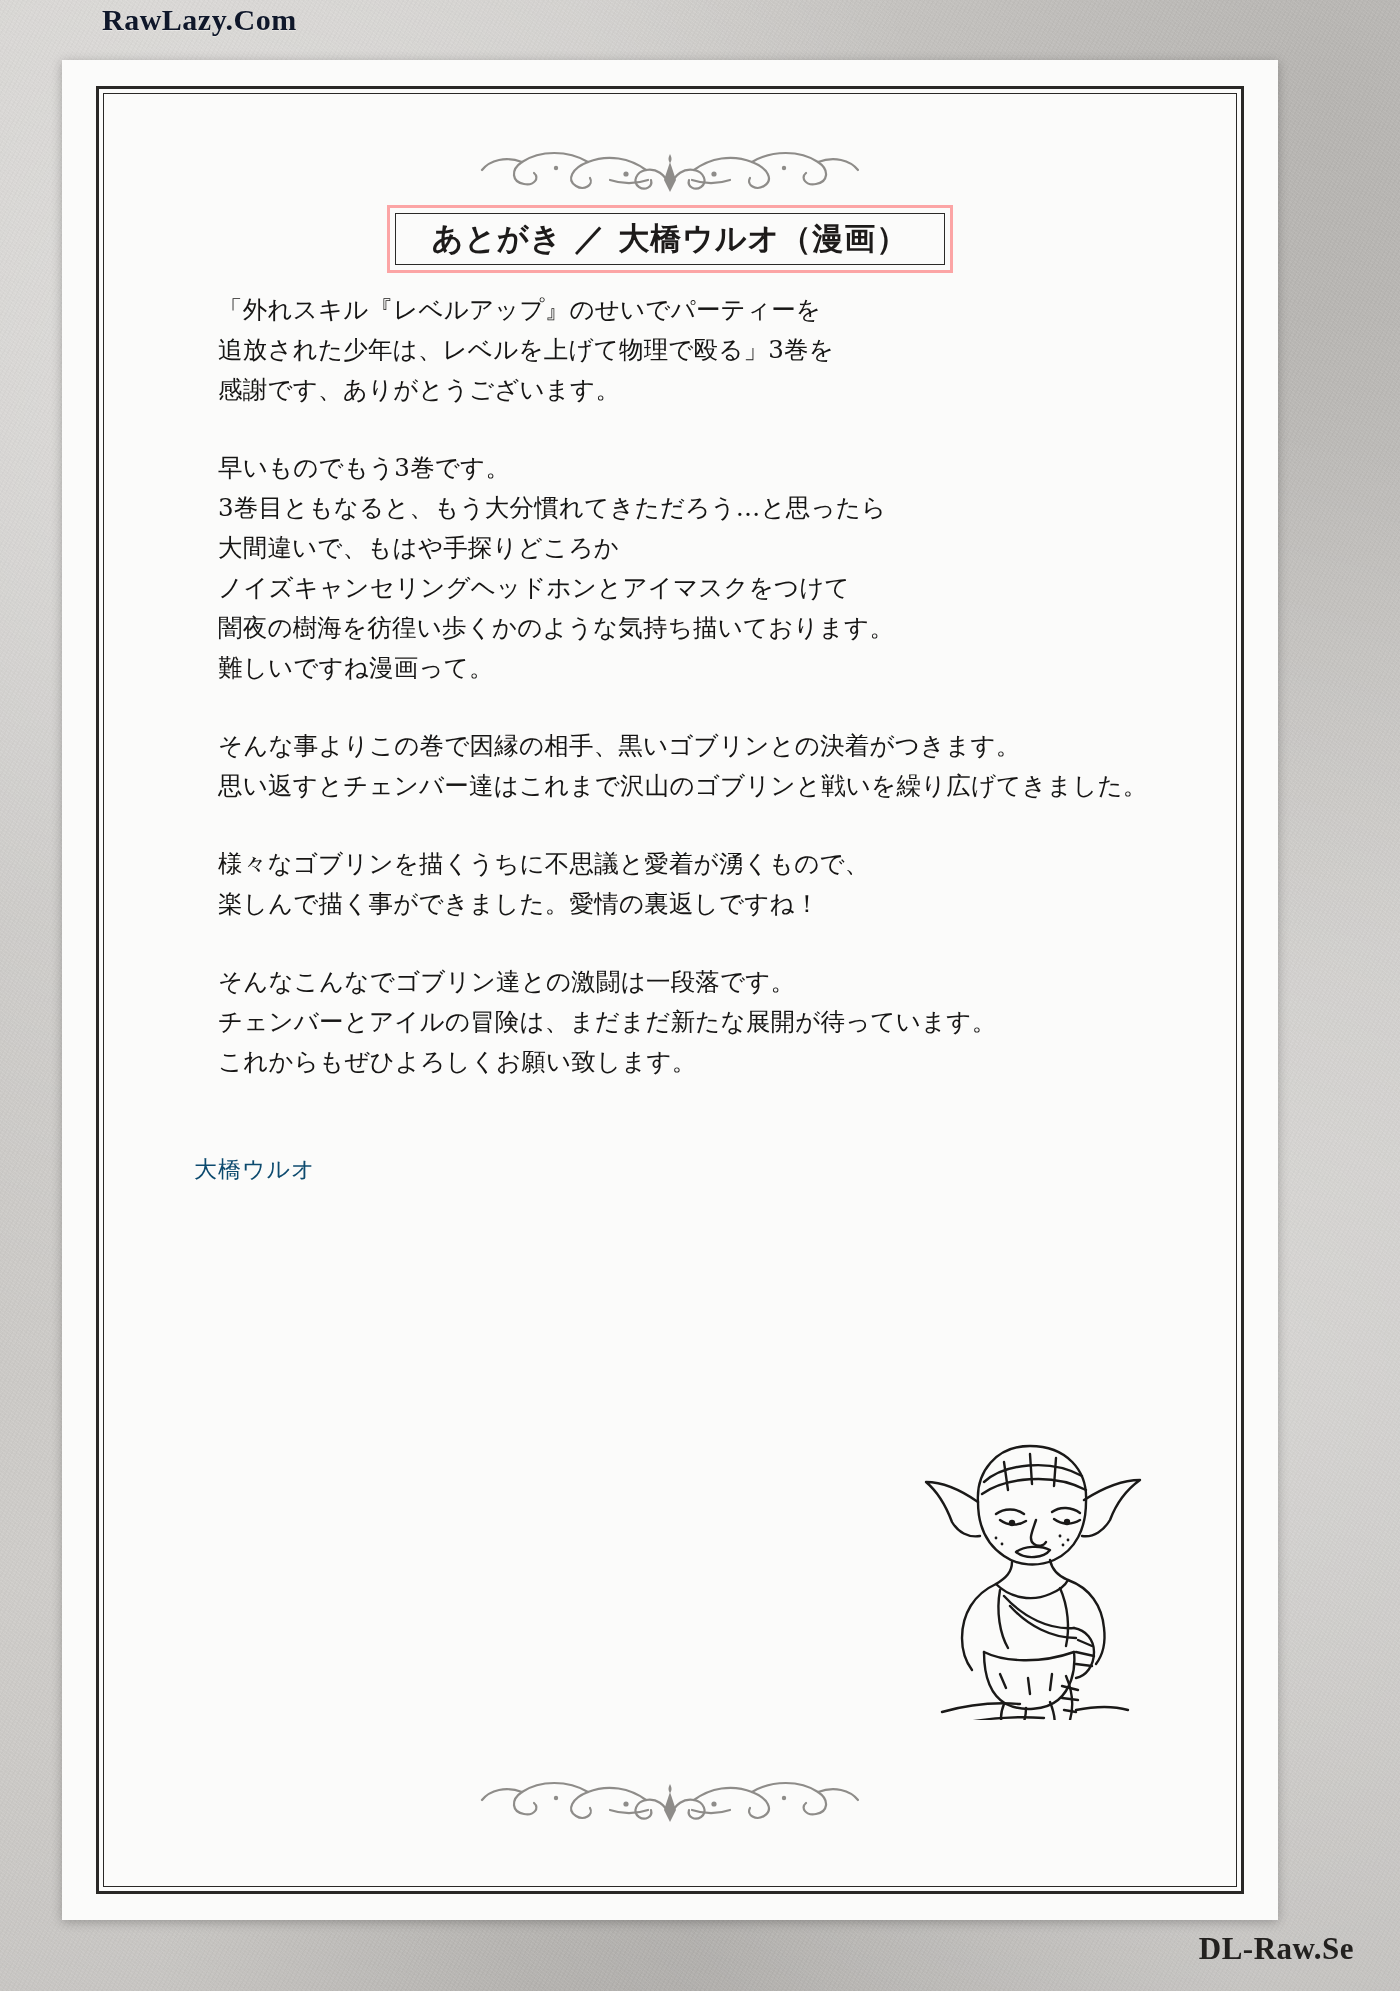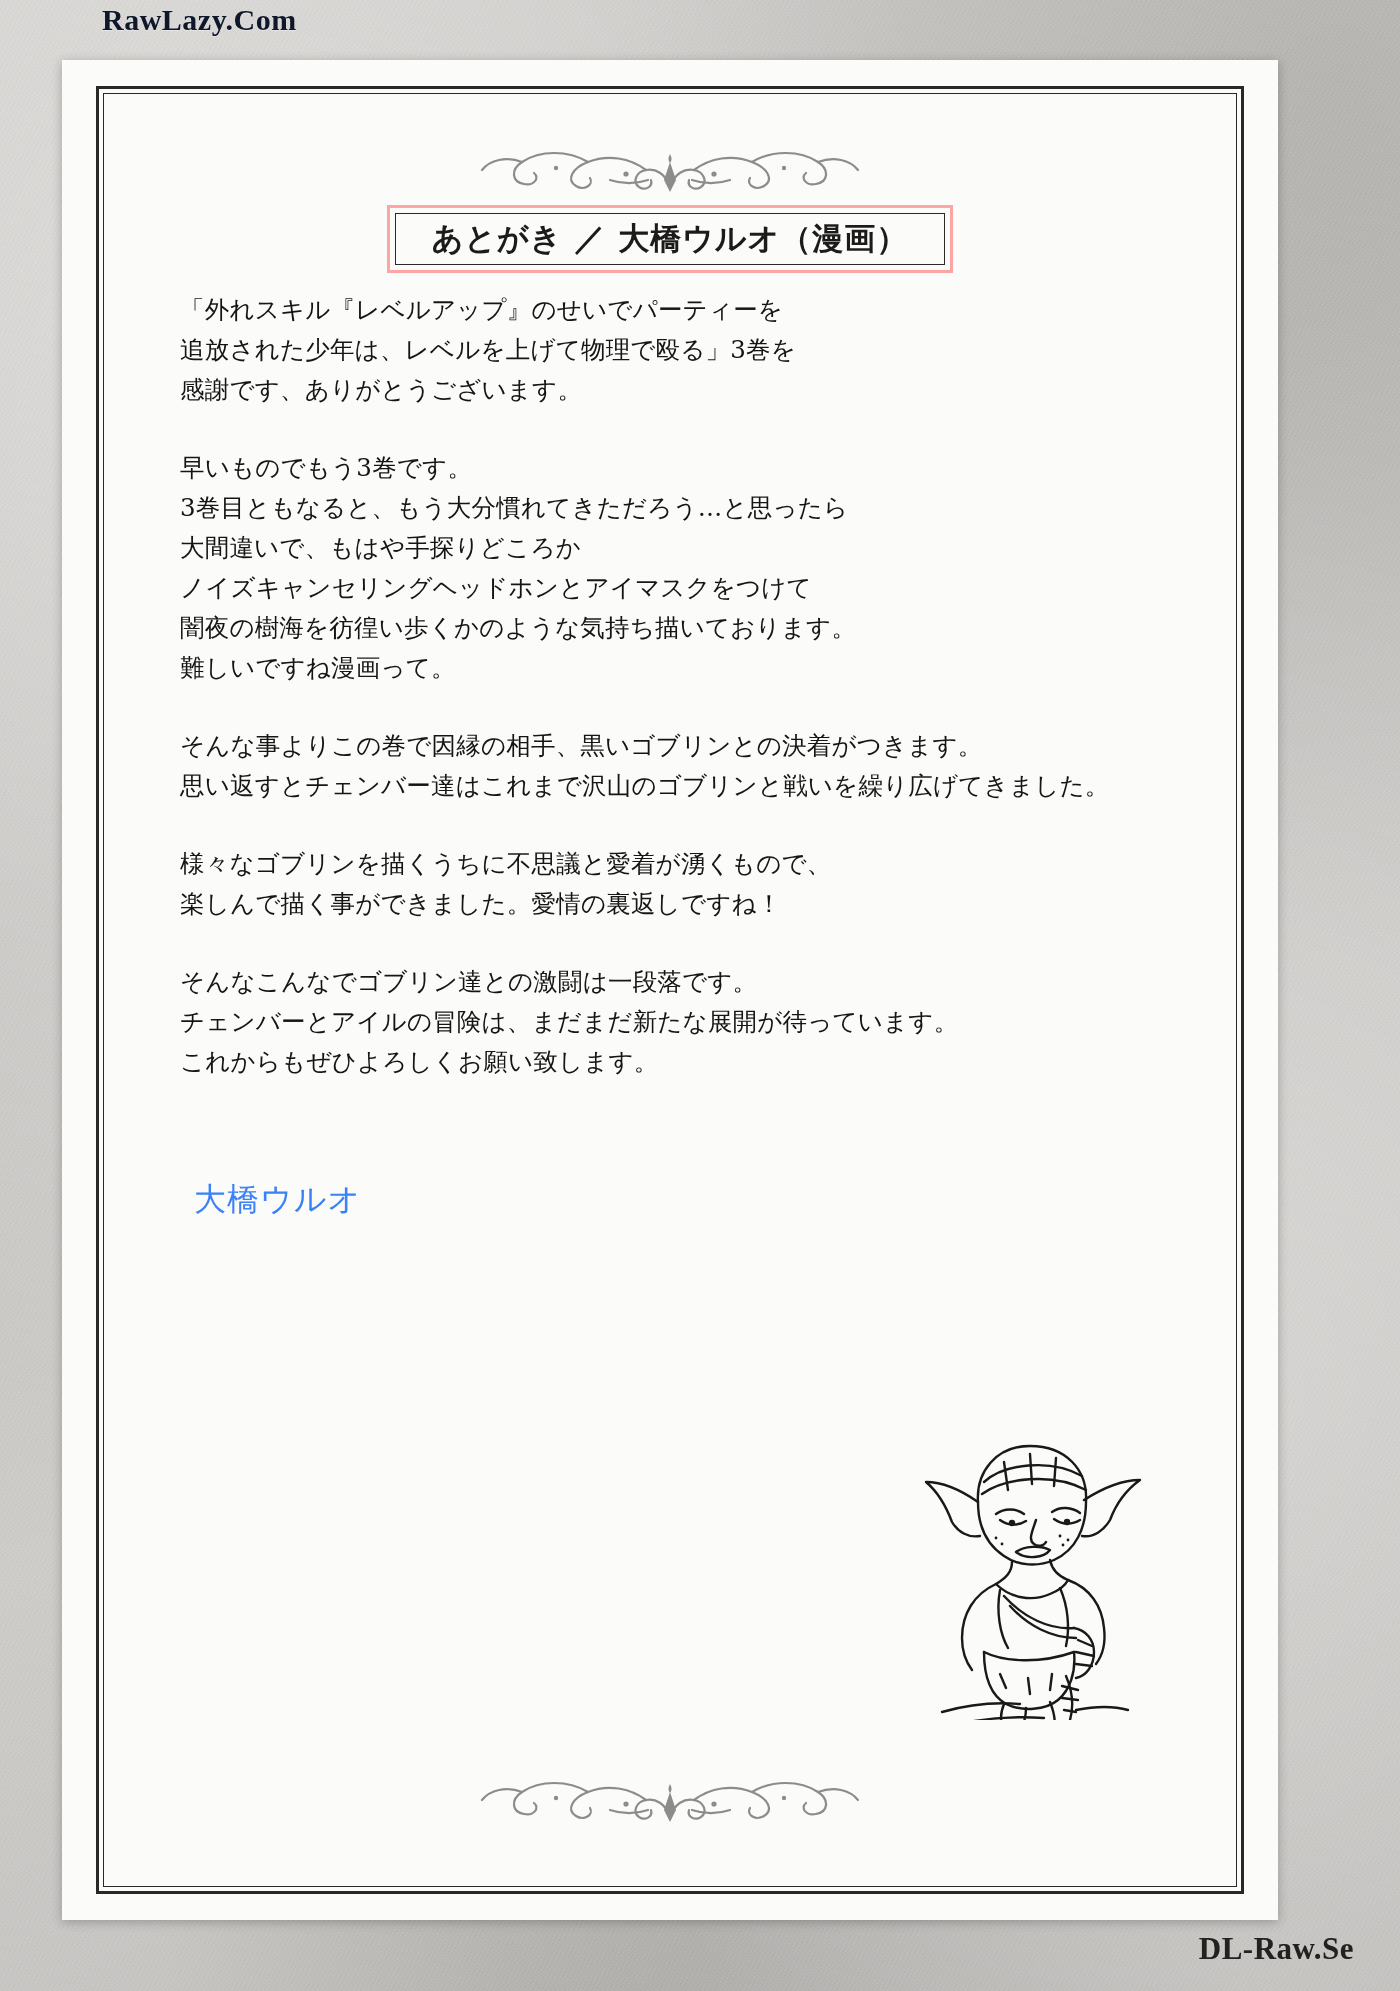--- a/index.html
+++ b/index.html
@@ -140,27 +140,28 @@
     margin: 0 0 38px 0;
   }
   .para:last-child { margin-bottom: 0; }
   .line {
     font-family: "DejaVu Serif", "Liberation Serif", serif;
     font-size: 24.5px;
     line-height: 40px;
     color: #161514;
     white-space: pre;
     letter-spacing: 0.2px;
+    margin-left: 38px;
   }
   .signature {
-    margin-top: 96px;
+    margin-top: 72px;
     padding-left: 14px;
     font-family: "DejaVu Serif", "Liberation Serif", serif;
-    font-size: 32px;
-    color: #3b82f6;
+    font-size: 23px;
+    color: #0c4a6e;
     letter-spacing: 1px;
   }
 
   
   .goblin {
     position: absolute;
     right: 118px;
     bottom: 200px;
     width: 260px;
     height: 330px;

